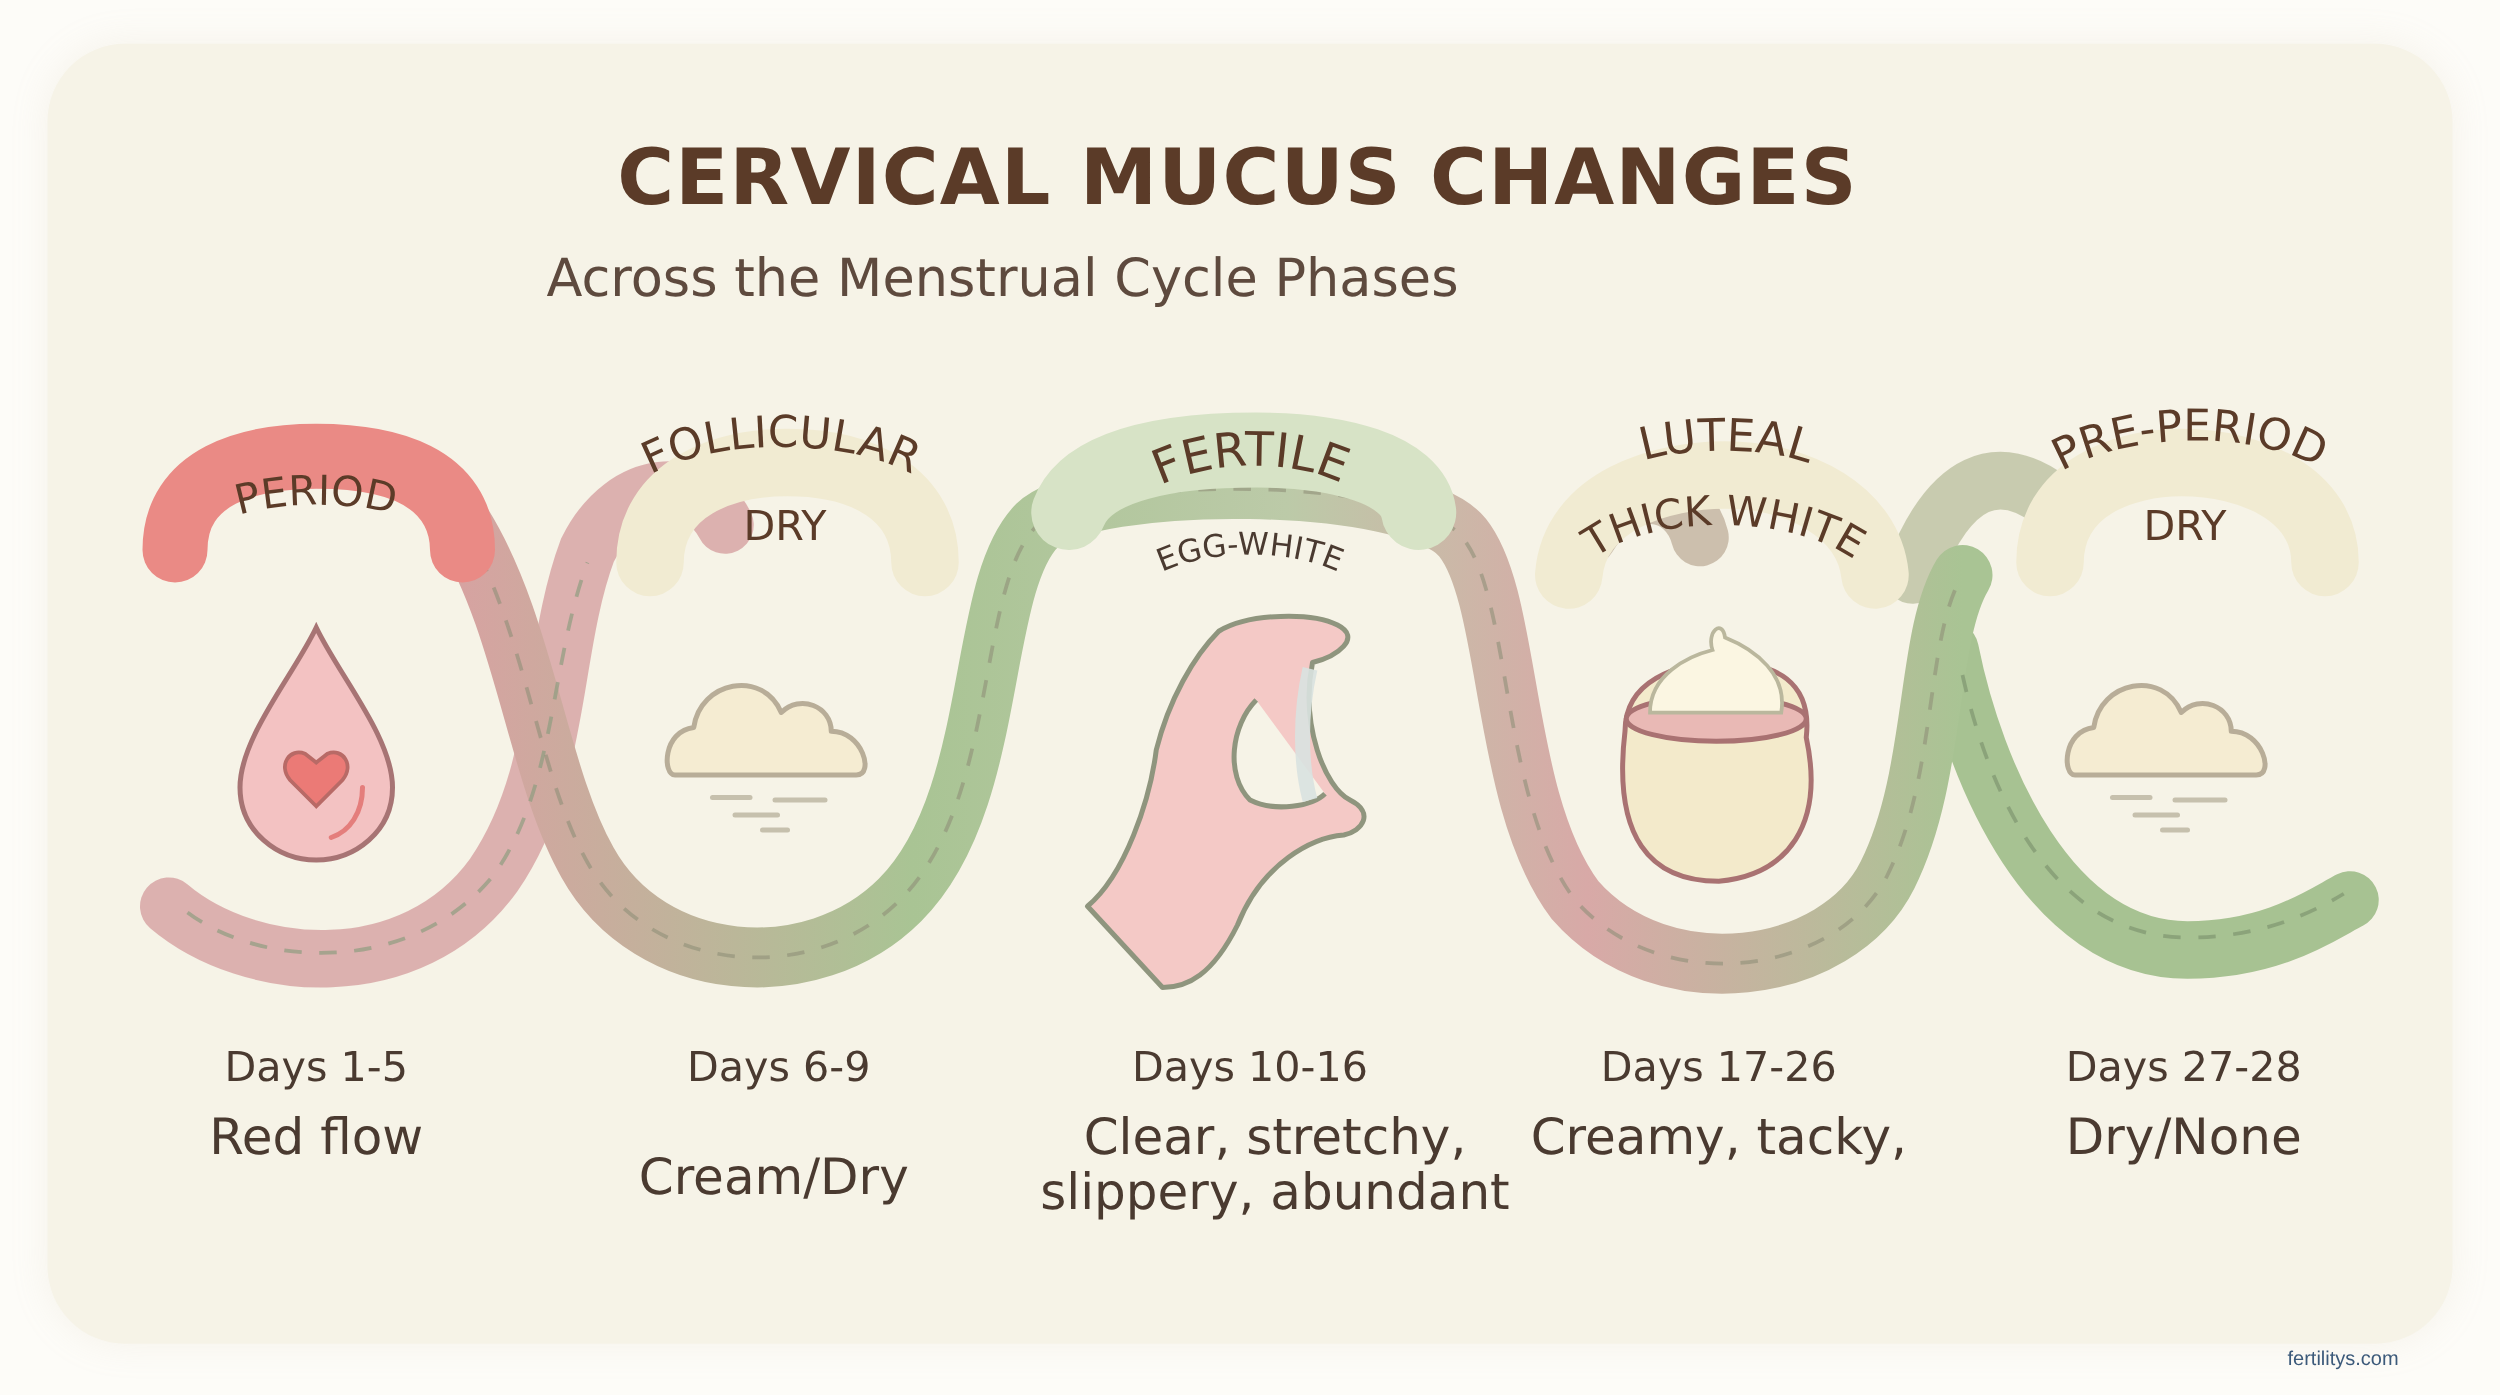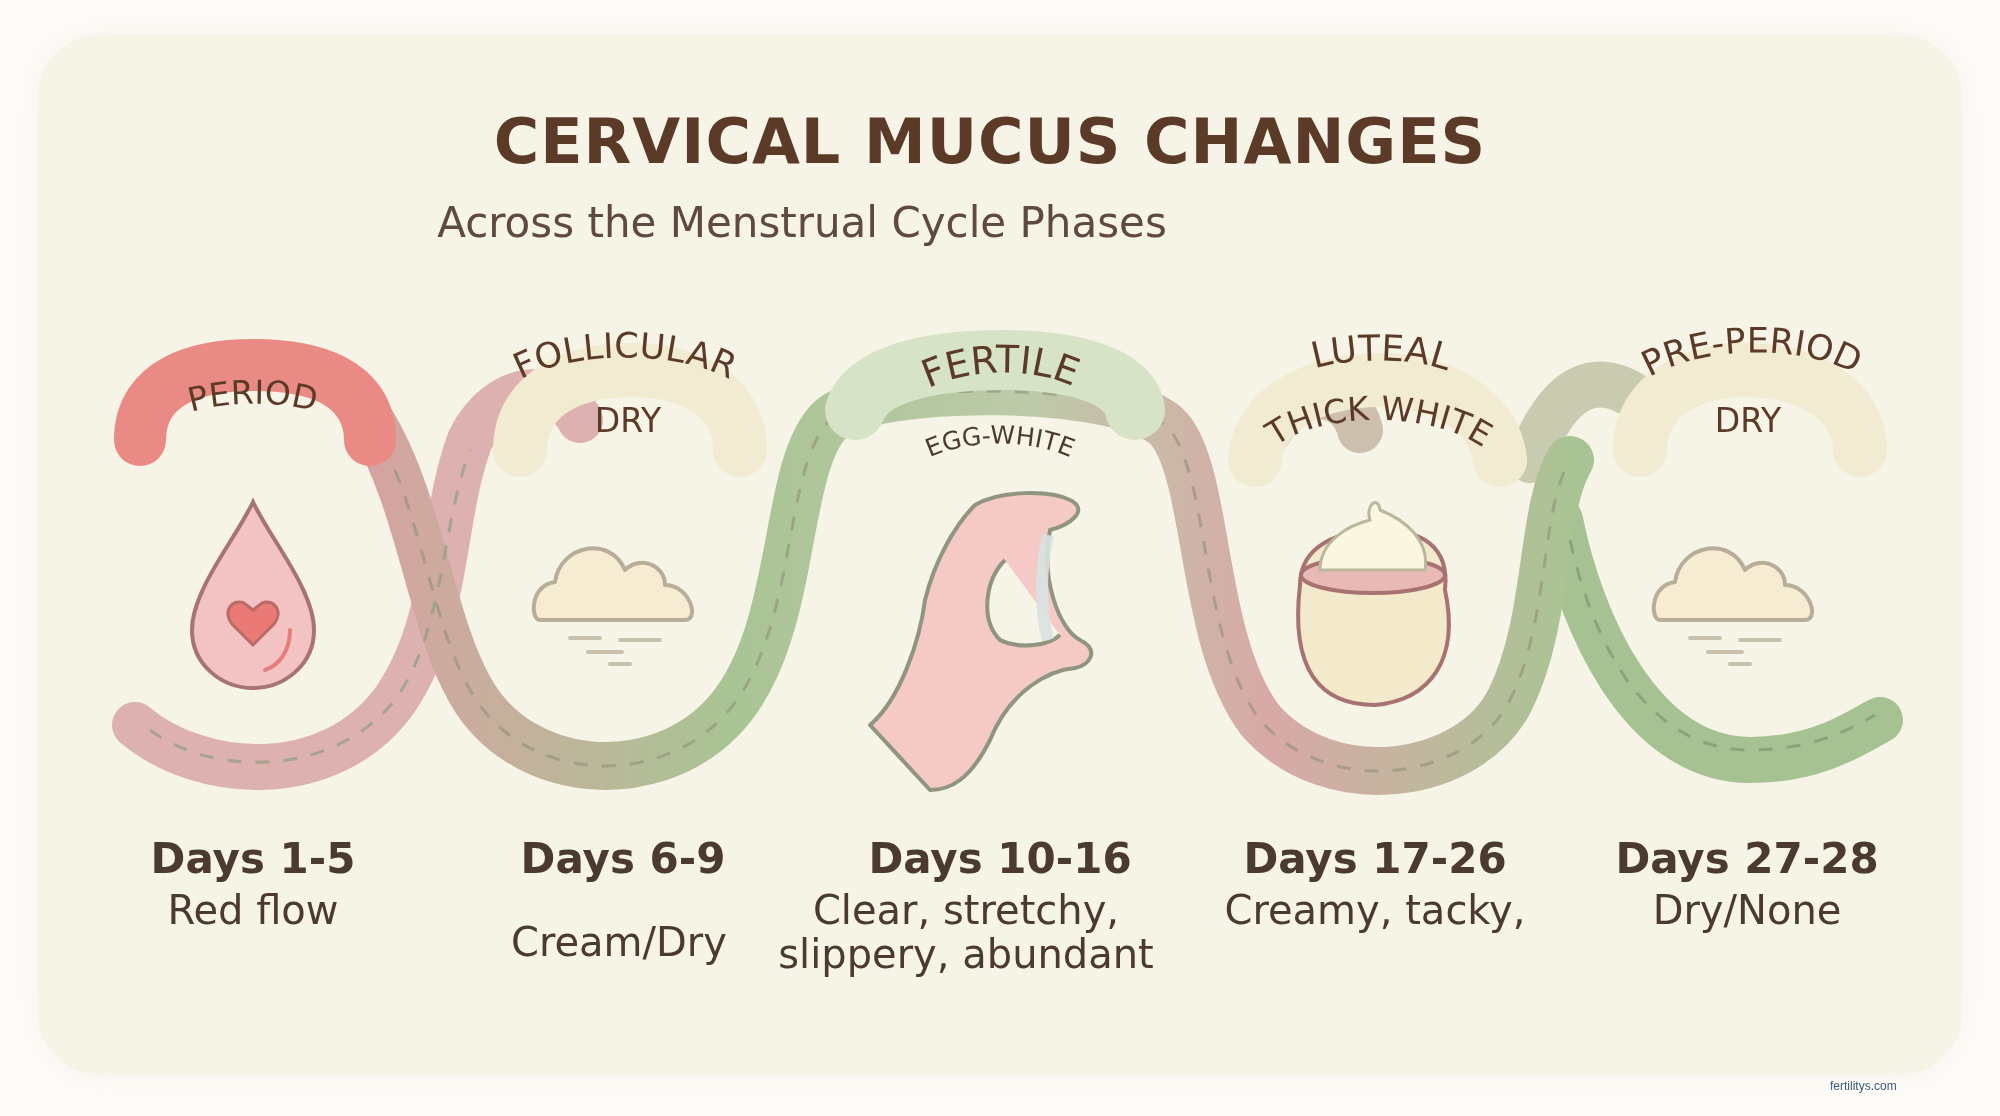--- a/index.html
+++ b/index.html
@@ -21,25 +21,25 @@
     color: #5b3b28; letter-spacing: 1px;
   }
   .subtitle {
     position: absolute; left: 0; width: 1604px; top: 198px;
     text-align: center; font-size: 42px; color: #5e4a3e;
   }
   svg.diagram { position: absolute; left: 0; top: 0; }
   .phase-text {
     position: absolute; width: 380px; text-align: center; color: #4a3a30;
   }
-  .days { font-size: 42px; font-weight: bold; top: 834px; }
+  .days { font-size: 33px; font-weight: normal; top: 834px; }
   .desc { font-size: 40px; top: 888px; line-height: 44px; }
   .watermark {
     position: absolute; left: 1830px; top: 1079px;
-    font-family: "Liberation Sans", sans-serif; font-size: 12px; color: #3c5a7a;
+    font-family: "Liberation Sans", sans-serif; font-size: 16px; color: #3c5a7a;
   }
 </style>
 </head>
 <body>
 
 <div class="card"></div>
 
 <div class="title">CERVICAL MUCUS CHANGES</div>
 <div class="subtitle">Across the Menstrual Cycle Phases</div>
 
@@ -170,21 +170,21 @@
 <div class="phase-text desc" style="left:63px;">
   <div>Red flow</div>
 </div>
 
 <div class="phase-text days" style="left:433px;">Days 6-9</div>
 <div class="phase-text desc" style="left:429px;margin-top:32px;">
   <div>Cream/Dry</div>
 </div>
 
 <div class="phase-text days" style="left:810px;">Days 10-16</div>
-<div class="phase-text desc" style="left:776px;">
+<div class="phase-text desc" style="left:830px;">
   <div>Clear, stretchy,</div>
   <div>slippery, abundant</div>
 </div>
 
 <div class="phase-text days" style="left:1185px;">Days 17-26</div>
 <div class="phase-text desc" style="left:1185px;">
   <div>Creamy, tacky,</div>
 </div>
 
 <div class="phase-text days" style="left:1557px;">Days 27-28</div>

